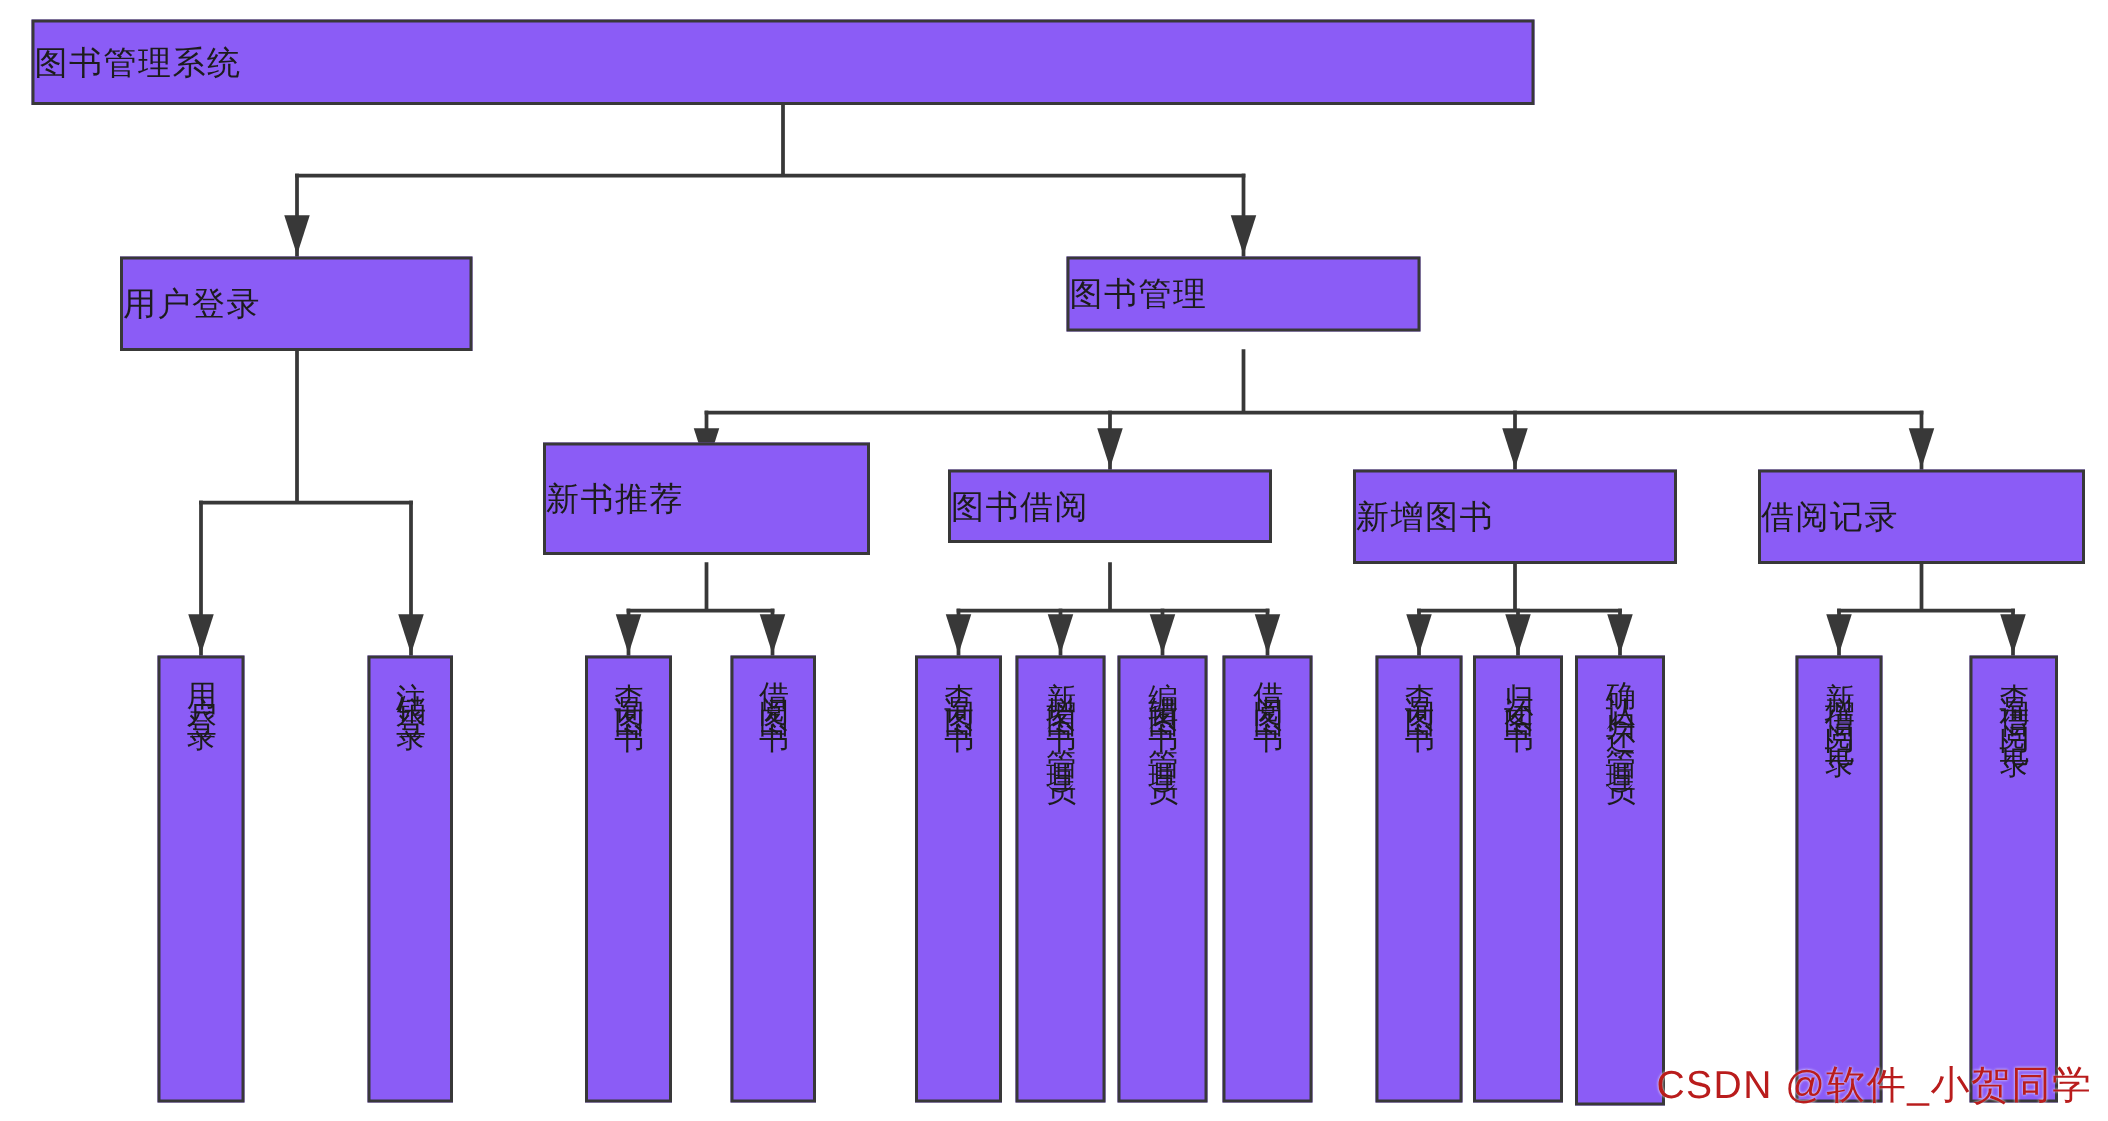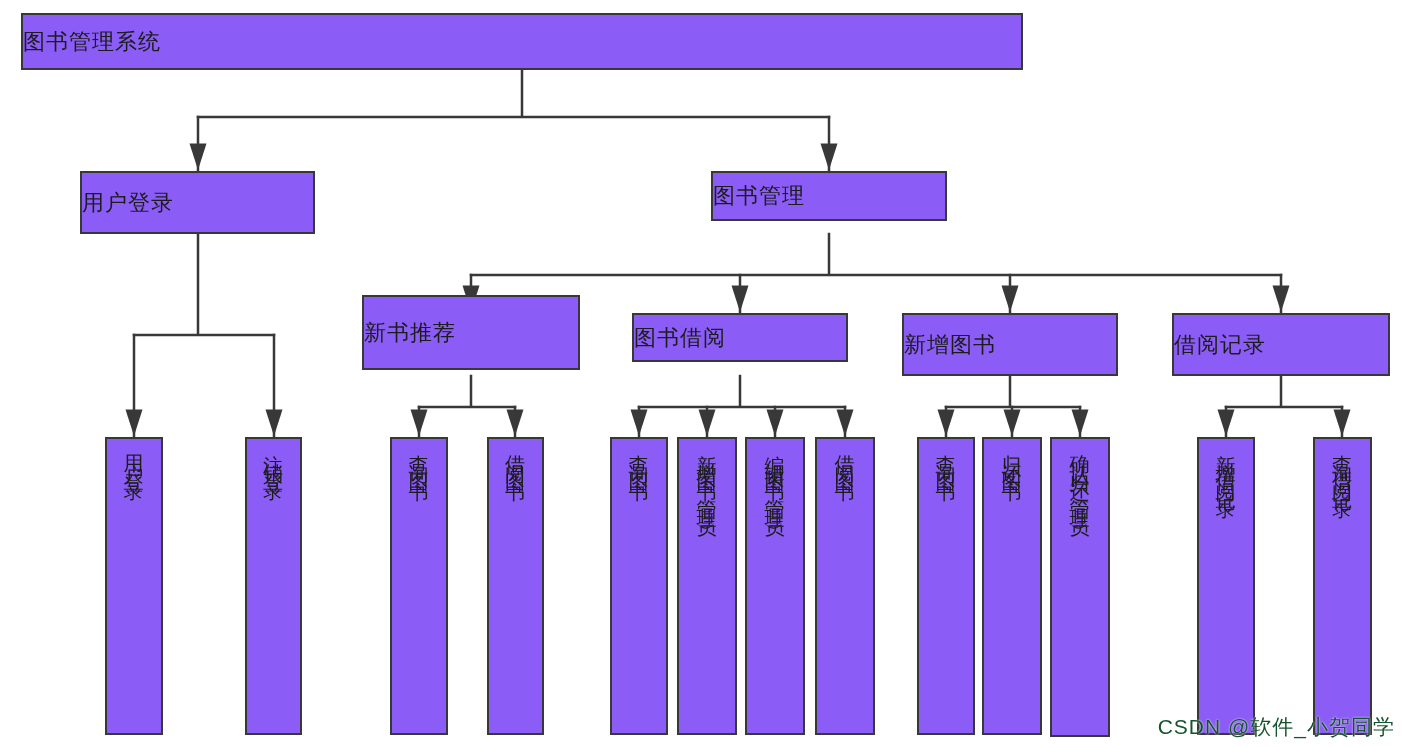--- a/index.html
+++ b/index.html
@@ -42,22 +42,22 @@
     writing-mode: vertical-rl;
     text-orientation: mixed;
     font-size: 20px;
     letter-spacing: 9px;
     line-height: 1;
   }
   .watermark {
     position: absolute;
     right: 10px;
     bottom: 6px;
-    font-size: 21px;
-    color: #14532d;
+    font-size: 26px;
+    color: #b91c1c;
     letter-spacing: 1px;
     z-index: 3;
     text-shadow: 0 0 2px #ffffff;
     white-space: nowrap;
   }
 </style>
 </head>
 <body>
 
 <div class="stage">

